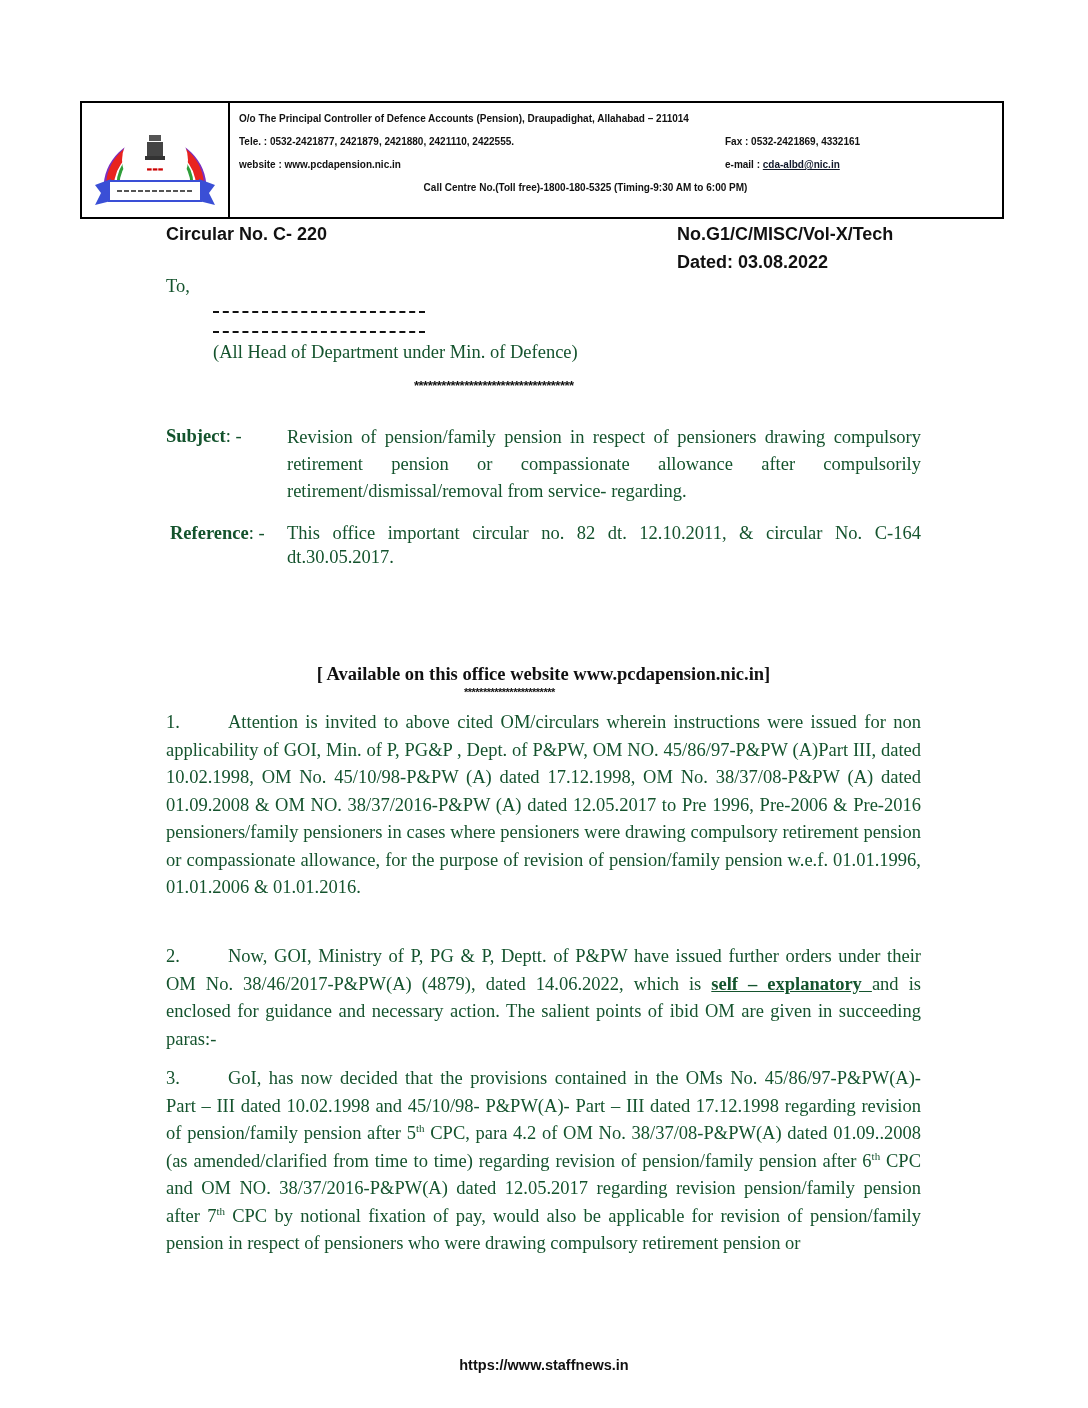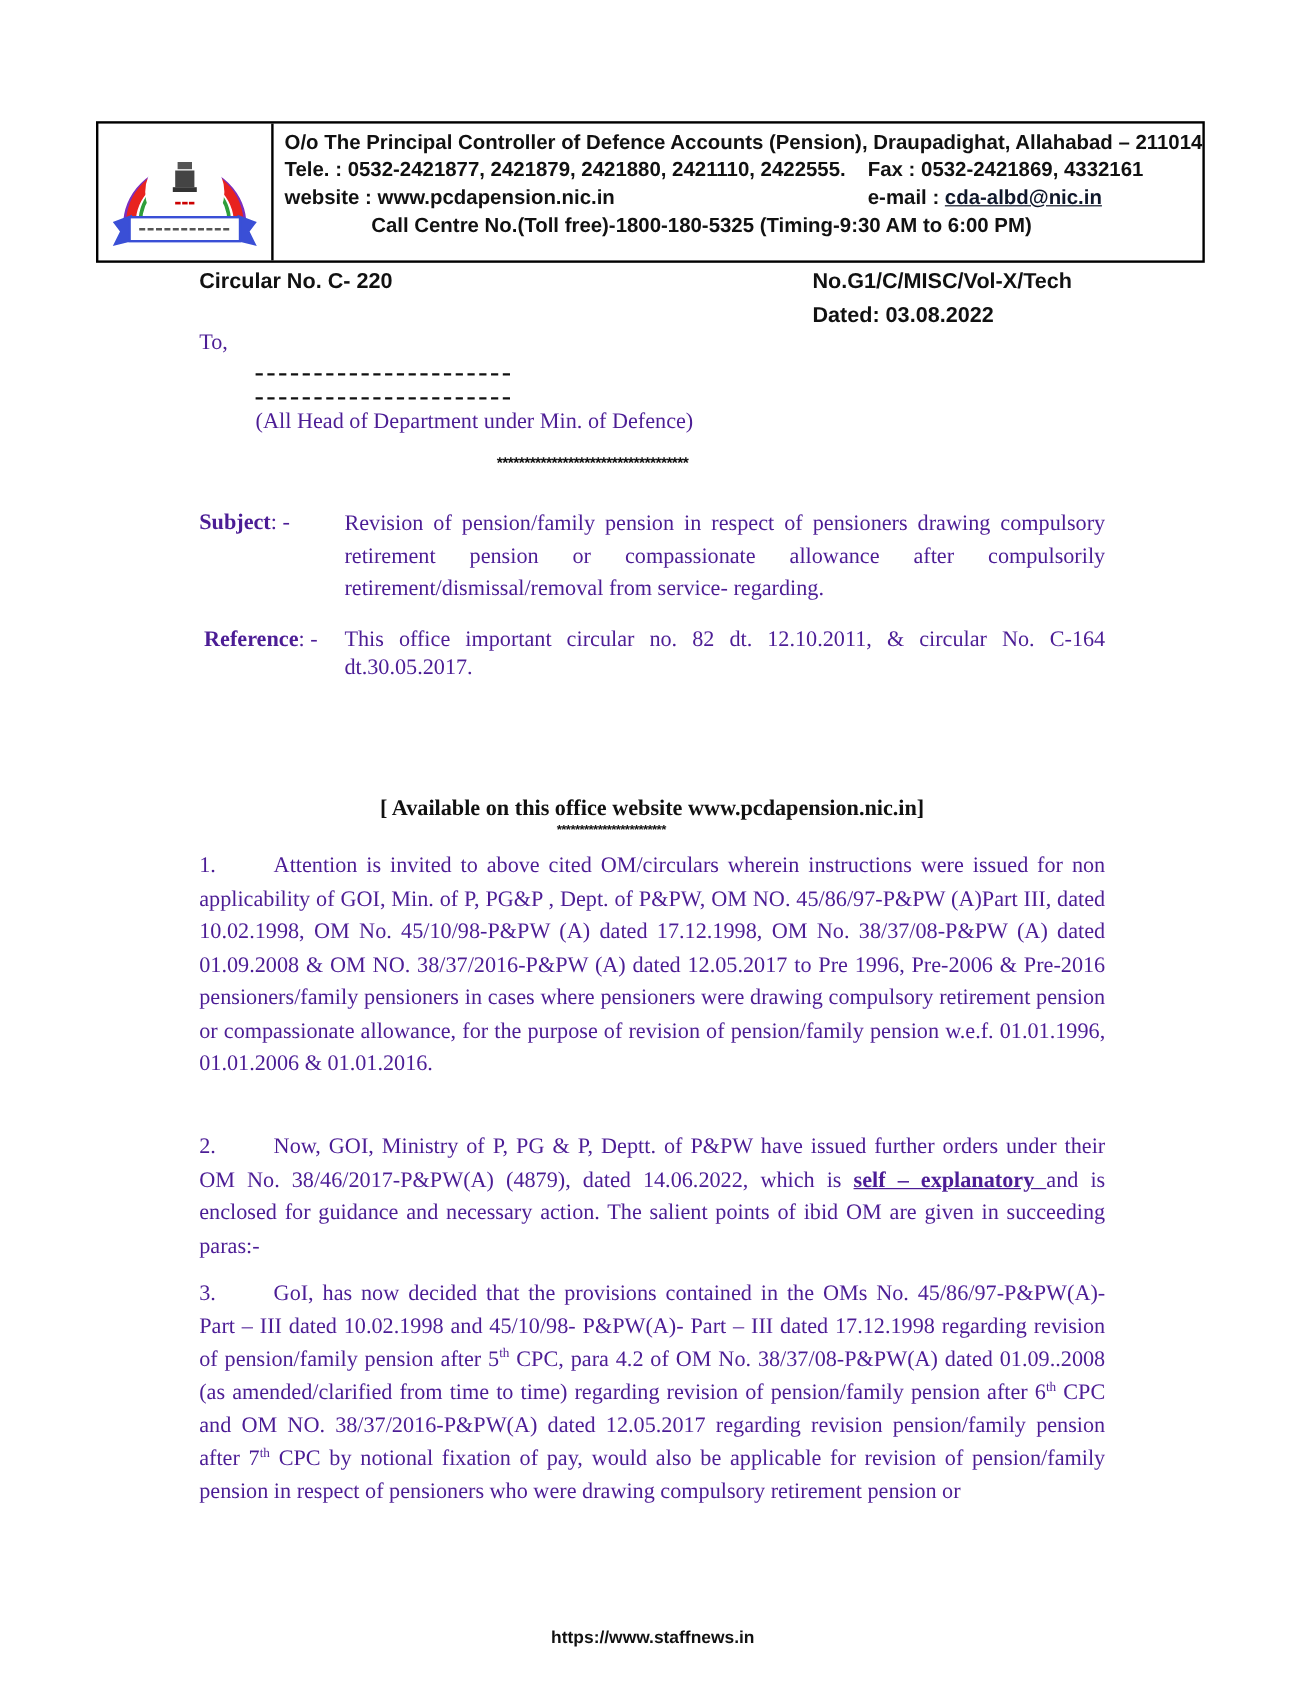--- a/index.html
+++ b/index.html
@@ -3,30 +3,30 @@
 <meta charset="utf-8">
 <style>
   html, body { margin: 0; padding: 0; background: #ffffff; }
   body { width: 1088px; height: 1408px; position: relative; overflow: hidden; color: #111; }
   .page { position: absolute; left: 0; top: 0; width: 1088px; height: 1408px; background: #fff; }
 
   
   .letterhead { position: absolute; left: 80px; top: 101px; width: 924px; height: 118px; border: 2px solid #000; box-sizing: border-box; display: flex; }
   .logo-cell { width: 146px; border-right: 2px solid #000; display: flex; align-items: center; justify-content: center; }
   .logo { width: 128px; height: 110px; position: relative; }
-  .info-cell { flex: 1; padding: 4px 0 0 9px; font-family: "Liberation Sans", sans-serif; font-weight: bold; font-size: 17px; color: #111; }
+  .info-cell { flex: 1; padding: 4px 0 0 9px; font-family: "Liberation Sans", sans-serif; font-weight: bold; font-size: 10px; color: #111; }
   .info-row { height: 23px; line-height: 23px; white-space: nowrap; position: relative; }
   .info-row .right { position: absolute; left: 486px; }
   .email-link { color: #0f172a; text-decoration: underline; }
   .callcentre { text-align: center; padding-right: 70px; }
 
   
   .circ-row { position: absolute; font-family: "Liberation Sans", sans-serif; font-weight: bold; font-size: 18px; color: #111; }
 
-  .serif { font-family: "Liberation Serif", serif; font-size: 18.5px; color: #4c1d95; }
+  .serif { font-family: "Liberation Serif", serif; font-size: 18.5px; color: #14532d; }
   .abs { position: absolute; }
   .dash-line { position: absolute; left: 213px; width: 212px; height: 0; border-top: 2px dashed #111; }
   .stars { position: absolute; font-family: "Liberation Sans", sans-serif; font-weight: bold; color: #111; letter-spacing: -0.5px; white-space: nowrap; }
 
   .label-bold { font-family: "Liberation Serif", serif; font-weight: bold; font-size: 18.5px; }
   .block { position: absolute; left: 287px; width: 634px; text-align: justify; line-height: 27px; }
   .block p { margin: 0; }
 
   .para { position: absolute; left: 166px; width: 755px; text-align: justify; line-height: 27.5px; }
   .para .num { display: inline-block; width: 62px; }

